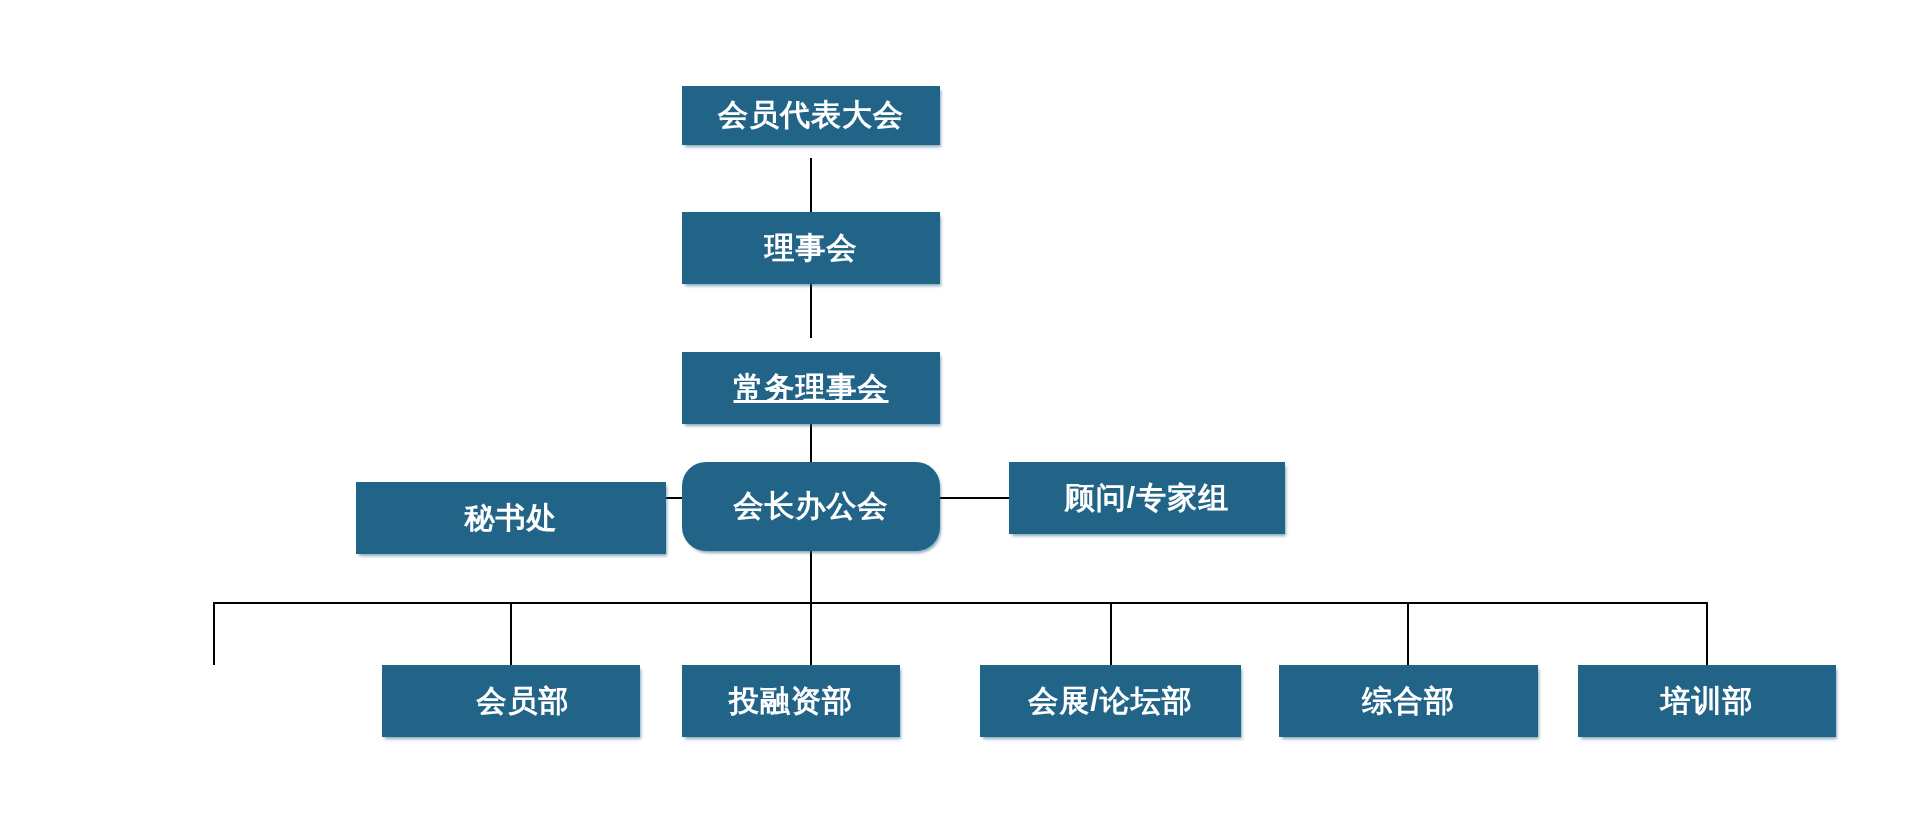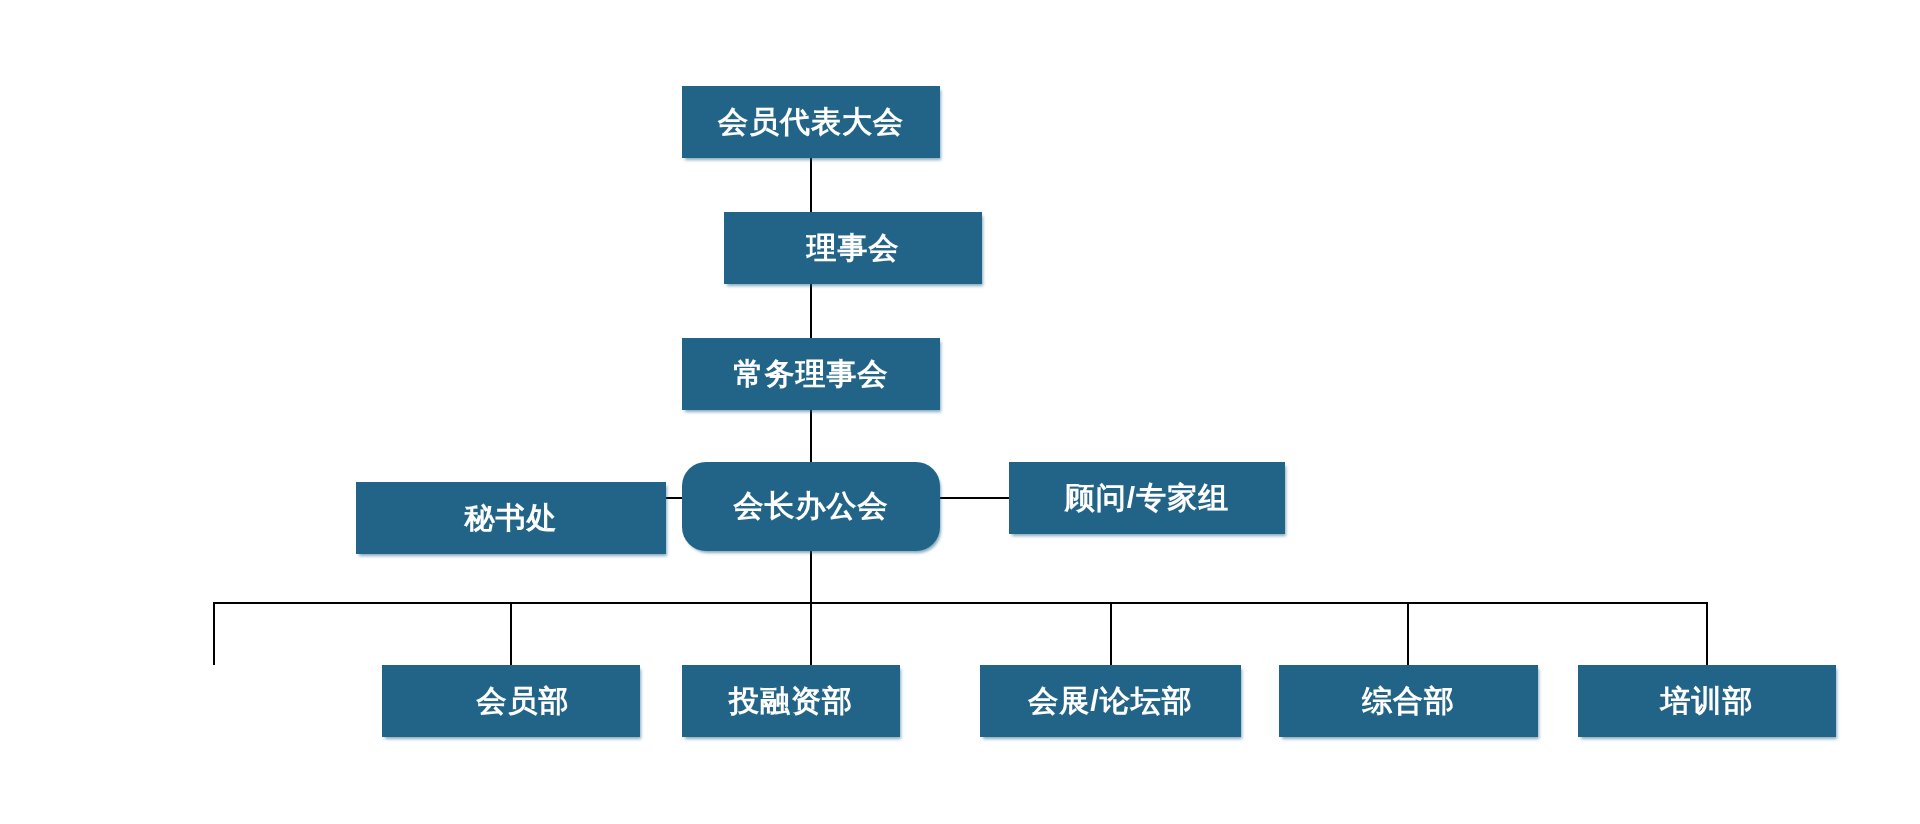--- a/index.html
+++ b/index.html
@@ -21,23 +21,23 @@
     background:var(--node-fill);
     color:var(--node-text);
     display:flex;align-items:center;justify-content:center;
     font-weight:bold;font-size:30px;letter-spacing:1px;
     box-shadow:2px 3px 3px -1px rgba(34,100,135,0.55);
     box-sizing:border-box;
   }
   .line{position:absolute;background:var(--connector);}
 
   
-  .n-root       {left:682px; top:86px;  width:258px;height:72px;justify-content:center;}
-  .n-council    {left:682px; top:212px; width:258px;height:72px;margin-left:42px;}
-  .n-standing   {left:682px; top:338px; width:258px;height:72px;}
+  .n-root       {left:682px; top:86px;  width:258px;height:59px;justify-content:center;}
+  .n-council    {left:682px; top:212px; width:258px;height:72px;}
+  .n-standing   {left:682px; top:352px; width:258px;height:72px;text-decoration:underline;}
   .n-secretariat{left:356px; top:482px; width:310px;height:72px;}
   .n-president  {left:682px; top:462px; width:258px;height:89px;border-radius:24px;}
   .n-advisors   {left:1009px;top:462px; width:276px;height:72px;}
   .n-dept1      {left:85px;  top:665px; width:258px;height:72px;}
   .n-dept2      {left:382px; top:665px; width:258px;height:72px;padding-left:24px;}
   .n-dept3      {left:682px; top:665px; width:218px;height:72px;}
   .n-dept4      {left:980px; top:665px; width:261px;height:72px;}
   .n-dept5      {left:1279px;top:665px; width:259px;height:72px;}
   .n-dept6      {left:1578px;top:665px; width:258px;height:72px;}
 

